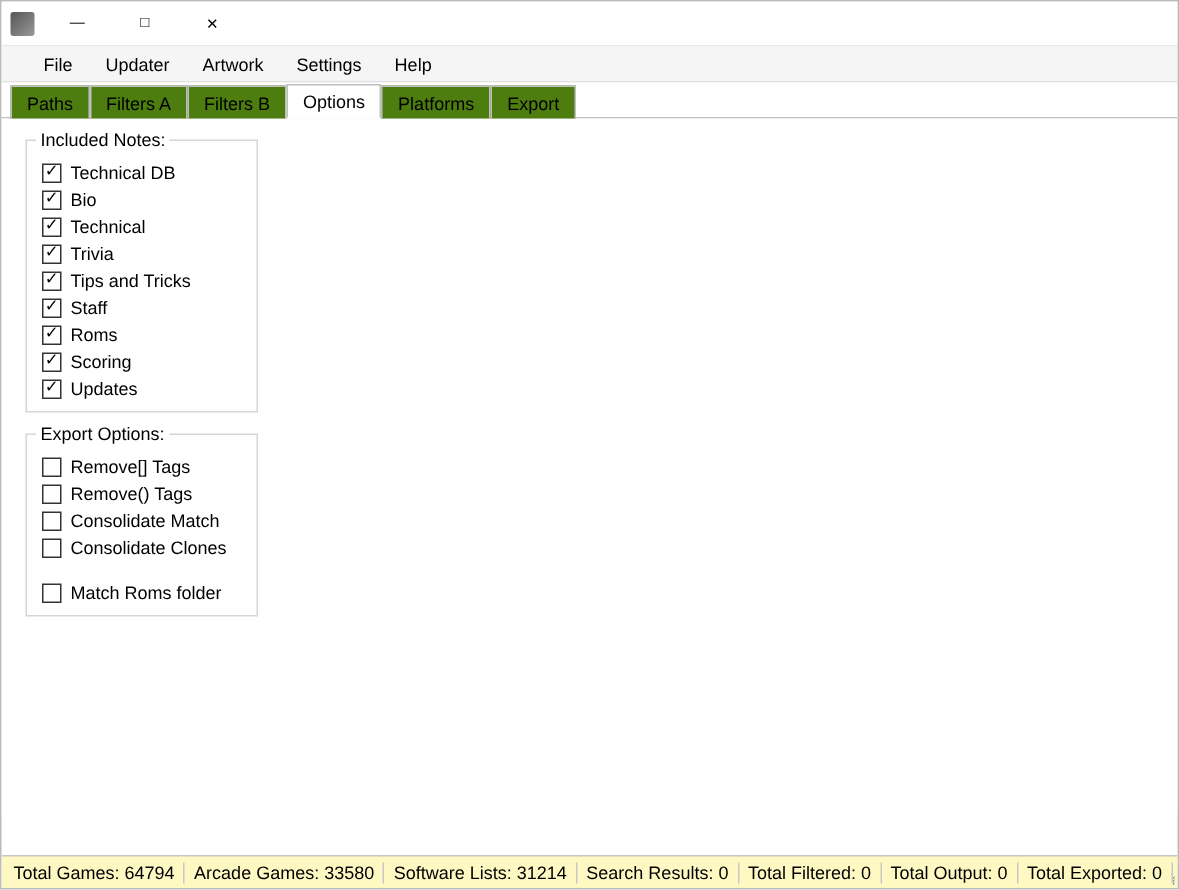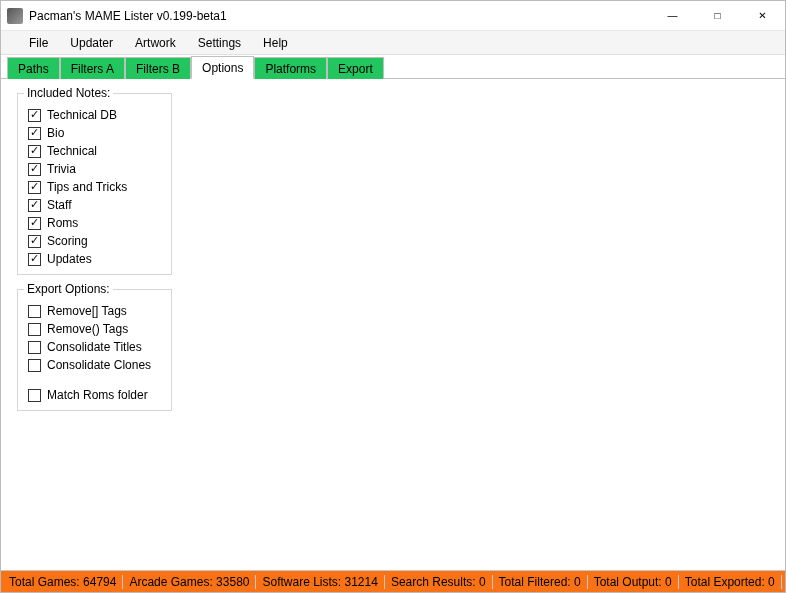--- a/index.html
+++ b/index.html
@@ -55,21 +55,21 @@
       align-items: flex-end;
       padding-left: 6px;
       background: #fff;
       border-bottom: 1px solid #bfbfbf;
     }
     .tab {
       padding: 4px 10px 3px 10px;
       font-size: 12px;
       border: 1px solid #bfbfbf;
       border-bottom: none;
-      background: #22c55e;
+      background: #4d7c0f;
       margin-right: 0;
       position: relative;
       top: 1px;
     }
     .tab.active {
       background: #fff;
       border-bottom: 1px solid #fff;
       z-index: 2;
     }
 
@@ -109,21 +109,21 @@
       font-size: 11px;
       line-height: 1;
       background: #fff;
     }
     .chk.checked::after { content: "✓"; font-size: 11px; color: #000; position: relative; top: -1px;}
     .gap { height: 8px; }
 
     .statusbar {
       height: 22px;
       border-top: 1px solid #c7c7c7;
-      background: #f97316;
+      background: #fef9c3;
       display: flex; align-items: center;
       font-size: 12px;
       padding: 0 2px;
       margin-top: 27px;
     }
     .status-cell {
       padding: 0 6px;
       border-right: 1px solid #c7c7c7;
       white-space: nowrap;
     }
@@ -136,21 +136,20 @@
         linear-gradient(135deg, transparent 60%, #999 60%, #999 65%, transparent 65%,
                                  transparent 72%, #999 72%, #999 77%, transparent 77%,
                                  transparent 84%, #999 84%, #999 89%, transparent 89%);
     }
   </style>
 </head>
 <body>
 
 <div class="titlebar">
   <div class="appicon"></div>
-  <div class="title">Pacman's MAME Lister v0.199-beta1</div>
   <div class="tb-btn">—</div>
   <div class="tb-btn">□</div>
   <div class="tb-btn tb-close">✕</div>
 </div>
 
 <div class="menubar" id="menubar">
     <div class="menu-item">File</div>
     <div class="menu-item">Updater</div>
     <div class="menu-item">Artwork</div>
     <div class="menu-item">Settings</div>
@@ -215,21 +214,21 @@
         <div class="chk-row">
           <span class="chk"></span>
           <span>Remove[] Tags</span>
         </div>
         <div class="chk-row">
           <span class="chk"></span>
           <span>Remove() Tags</span>
         </div>
         <div class="chk-row">
           <span class="chk"></span>
-          <span>Consolidate Titles</span>
+          <span>Consolidate Match</span>
         </div>
         <div class="chk-row">
           <span class="chk"></span>
           <span>Consolidate Clones</span>
         </div>
       </div>
     <div class="gap"></div>
     <div class="chk-row">
       <span class="chk" id="extra-chk"></span>
       <span>Match Roms folder</span>

